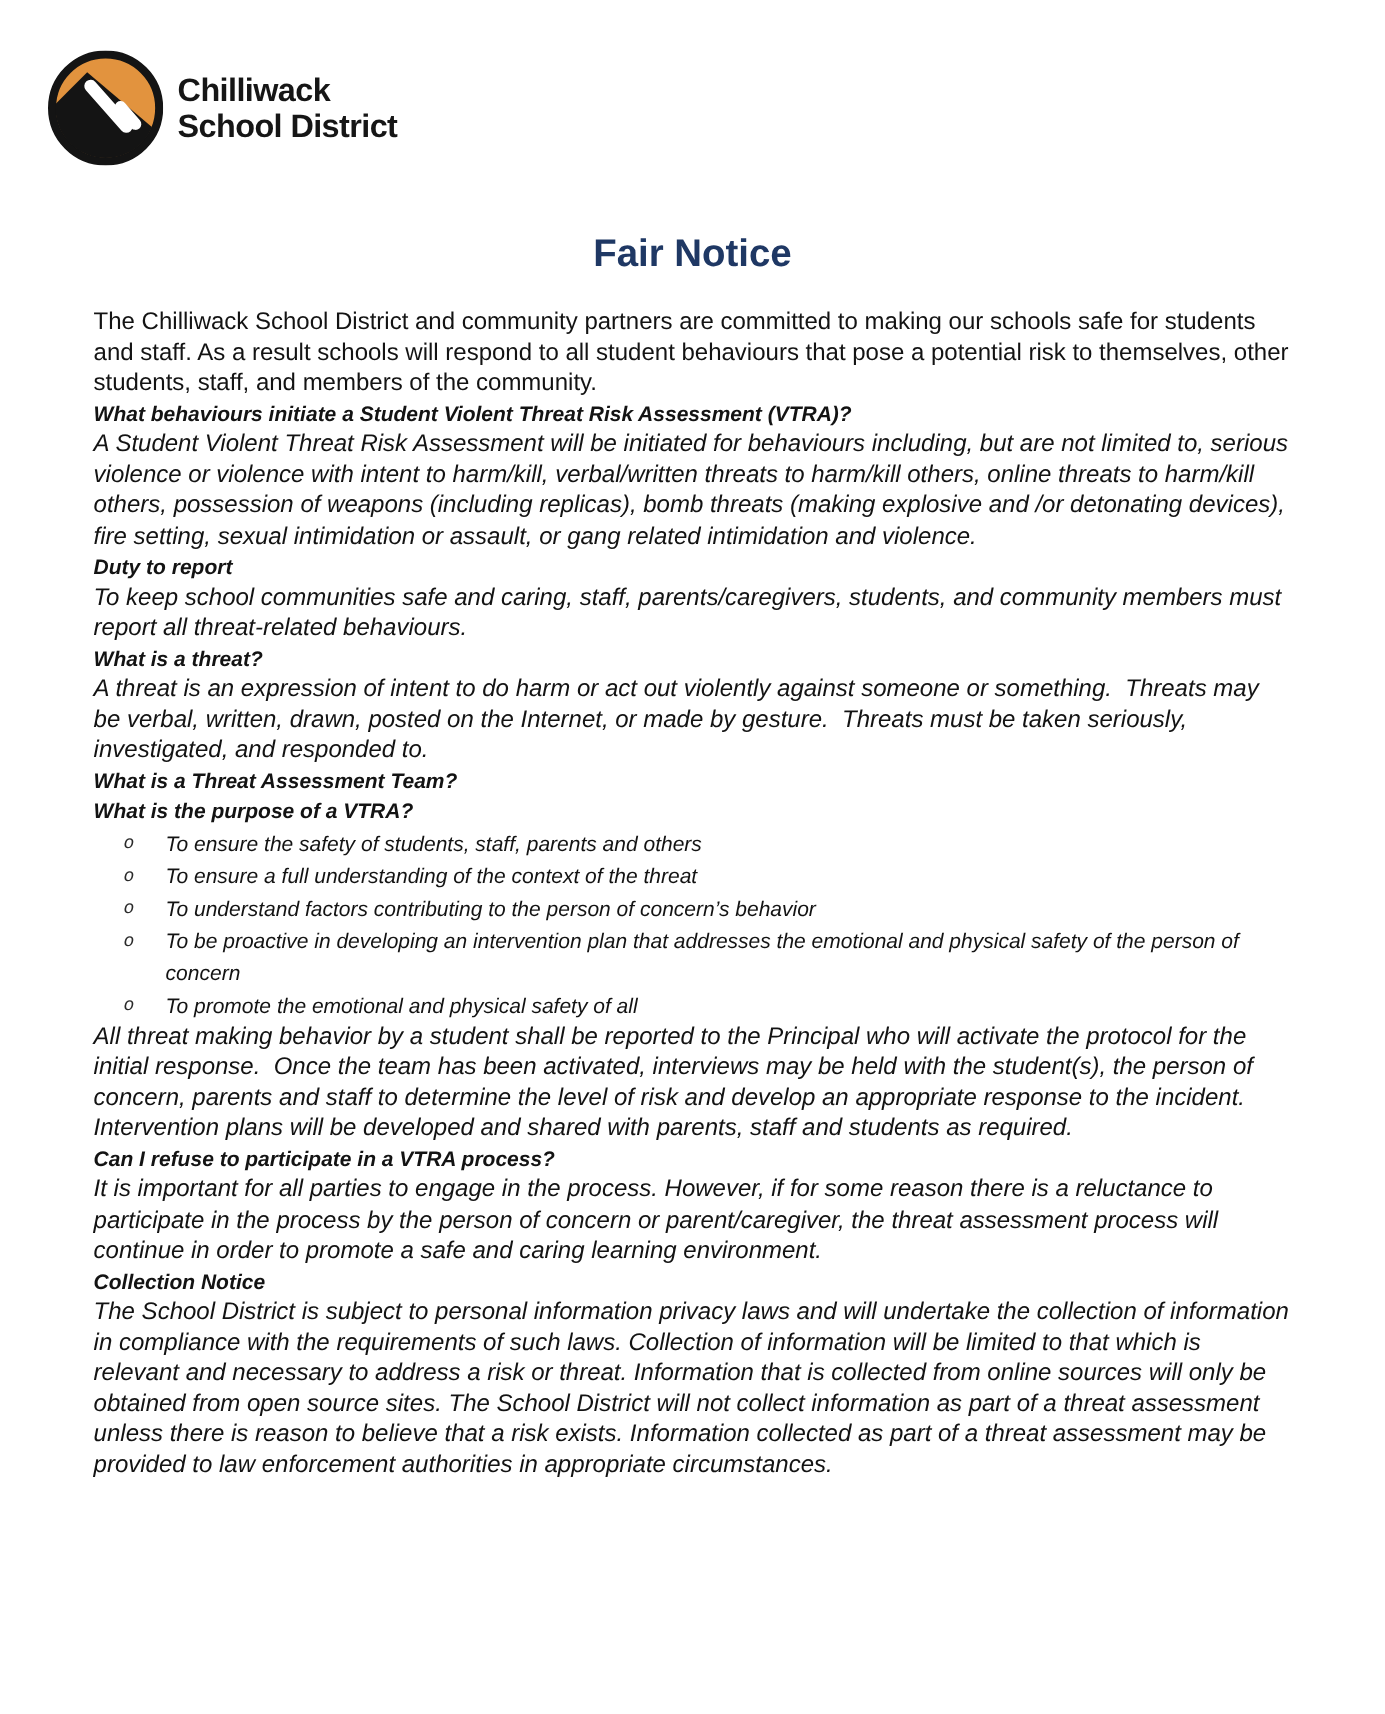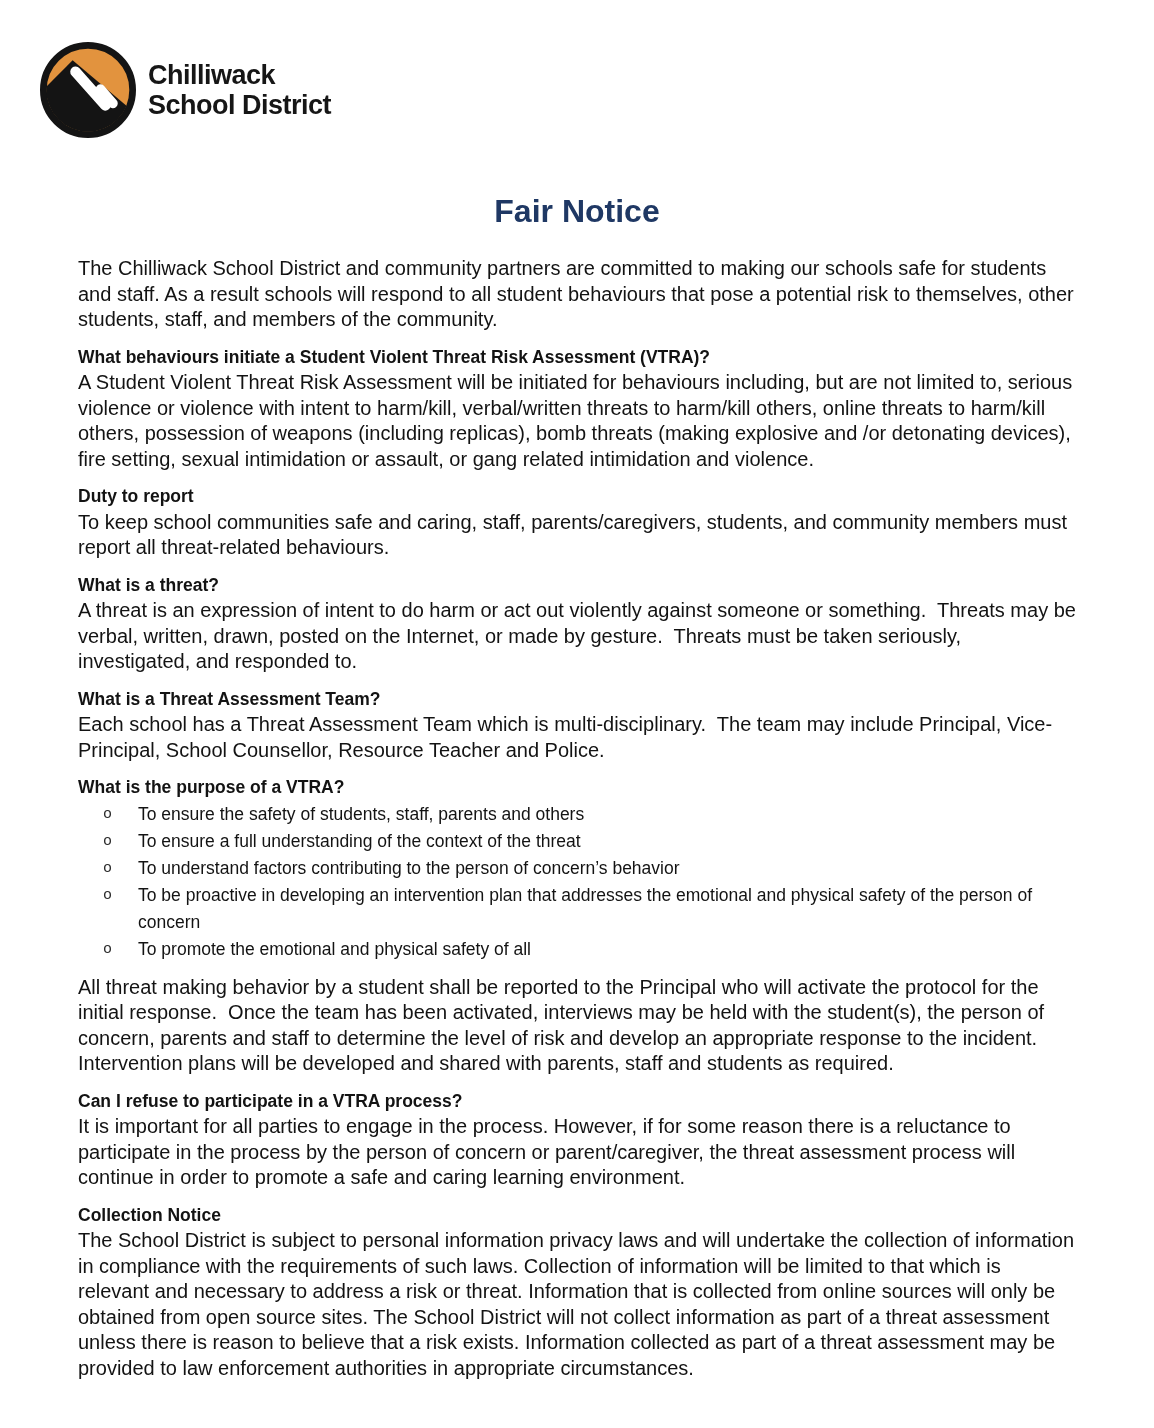--- a/index.html
+++ b/index.html
@@ -53,21 +53,22 @@
   
   .intro,
   .section-body {
     font-size: 20px;
     line-height: 25.5px;
     margin: 0;
     white-space: pre-wrap;
     color: #131313;
   }
   .section {
-    margin-top: 12px;
+    margin-top: 0;
+    font-style: italic;
   }
   .section-heading {
     font-size: 17.5px;
     line-height: 25.5px;
     font-weight: 700;
     margin: 0;
     color: #131313;
   }
   
   .purpose-list {
@@ -131,21 +132,20 @@
     <p class="section-body">To keep school communities safe and caring, staff, parents/caregivers, students, and community members must report all threat-related behaviours.</p>
   </section>
 
   <section class="section">
     <h2 class="section-heading">What is a threat?</h2>
     <p class="section-body">A threat is an expression of intent to do harm or act out violently against someone or something.  Threats may be verbal, written, drawn, posted on the Internet, or made by gesture.  Threats must be taken seriously, investigated, and responded to.</p>
   </section>
 
   <section class="section">
     <h2 class="section-heading">What is a Threat Assessment Team?</h2>
-    <p class="section-body">Each school has a Threat Assessment Team which is multi-disciplinary.  The team may include Principal, Vice-Principal, School Counsellor, Resource Teacher and Police.</p>
   </section>
 
   <section class="section">
     <h2 class="section-heading">What is the purpose of a VTRA?</h2>
     <ul class="purpose-list">
       <li><span class="o-bullet">o</span><span>To ensure the safety of students, staff, parents and others</span></li>
       <li><span class="o-bullet">o</span><span>To ensure a full understanding of the context of the threat</span></li>
       <li><span class="o-bullet">o</span><span>To understand factors contributing to the person of concern’s behavior</span></li>
       <li><span class="o-bullet">o</span><span>To be proactive in developing an intervention plan that addresses the emotional and physical safety of the person of concern</span></li>
       <li><span class="o-bullet">o</span><span>To promote the emotional and physical safety of all</span></li>

